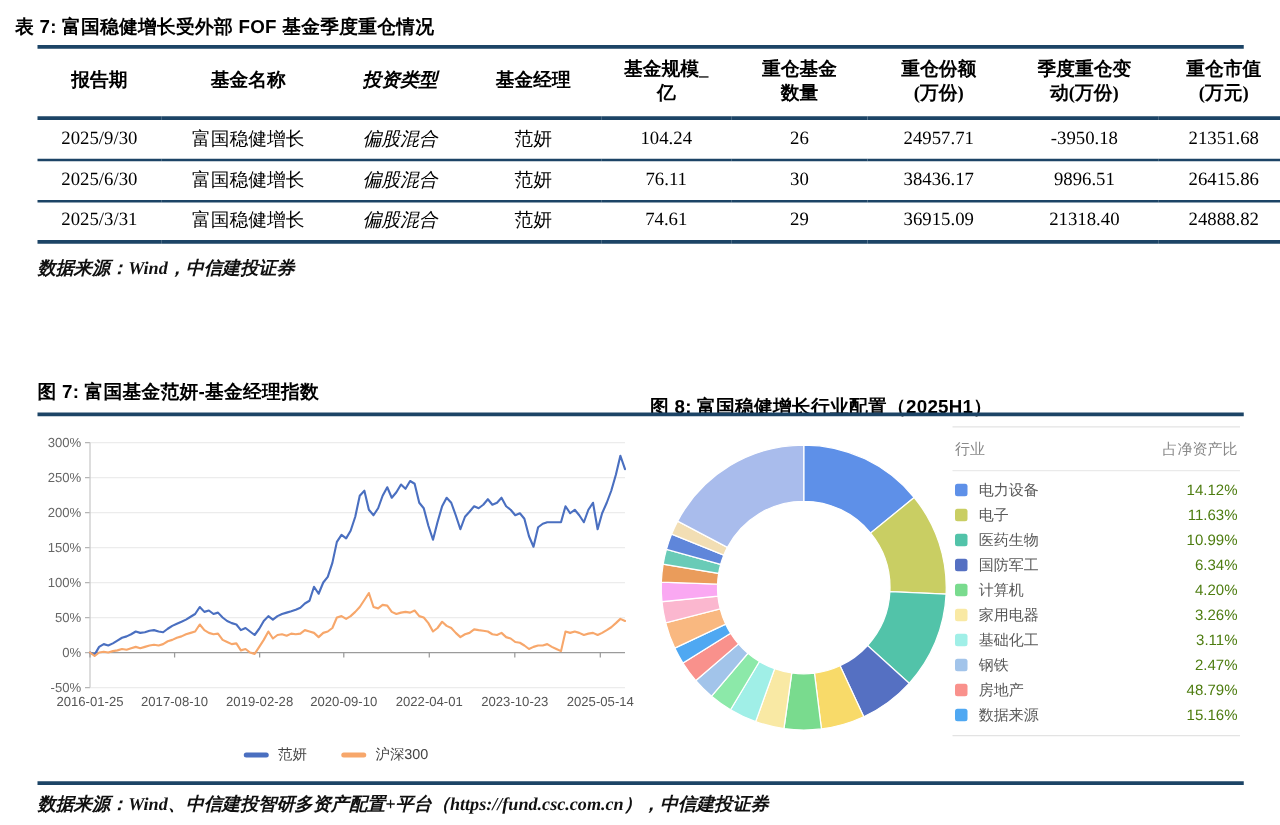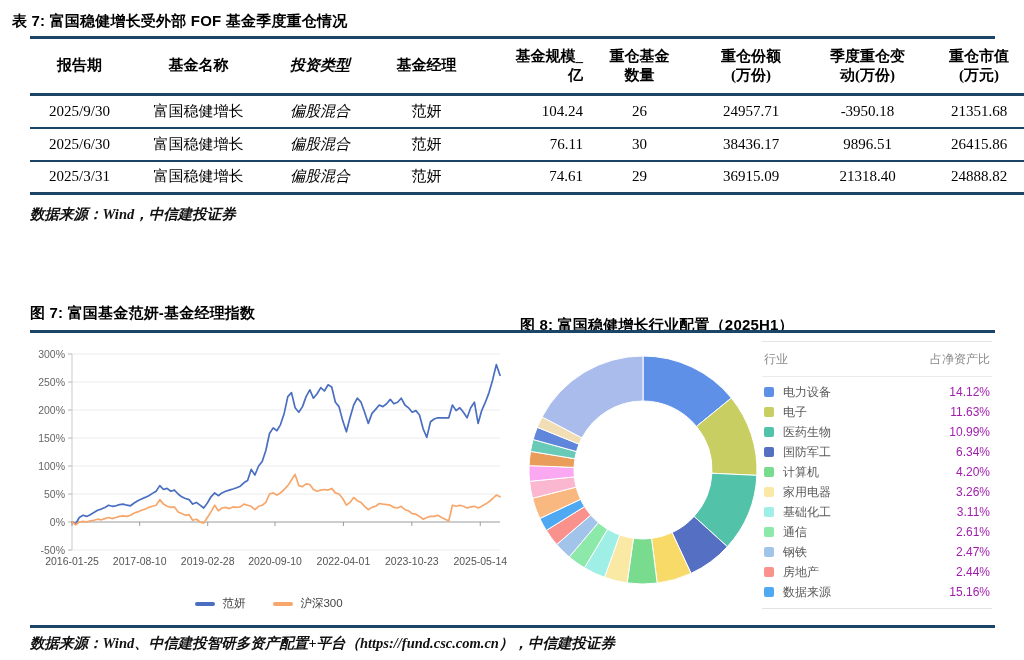--- a/index.html
+++ b/index.html
@@ -25,21 +25,21 @@
     padding:5px 2px;line-height:1.3;font-size:15px;height:44px;
   }
   #fof-table thead tr{border-bottom:3px solid #1c4466;}
   #fof-table tbody tr{height:33px;}
   #fof-table tbody tr+tr{border-top:2px solid #1c4466;}
   #fof-table td{text-align:center;vertical-align:middle;padding:2px;}
   #fof-table th:nth-child(1),#fof-table td:nth-child(1){width:95px;}
   #fof-table th:nth-child(2),#fof-table td:nth-child(2){width:135px;}
   #fof-table th:nth-child(3),#fof-table td:nth-child(3){width:100px;font-style:italic;}
   #fof-table th:nth-child(4),#fof-table td:nth-child(4){width:105px;}
-  #fof-table th:nth-child(5),#fof-table td:nth-child(5){width:100px;text-align:right;}
+  #fof-table th:nth-child(5),#fof-table td:nth-child(5){width:100px;}
   #fof-table th:nth-child(6),#fof-table td:nth-child(6){width:105px;}
   #fof-table th:nth-child(7),#fof-table td:nth-child(7){width:110px;}
   #fof-table th:nth-child(8),#fof-table td:nth-child(8){width:115px;}
   #fof-table th:nth-child(9),#fof-table td:nth-child(9){width:100px;}
   .source-note{
     font-family:"Liberation Serif",serif;font-style:italic;font-weight:600;
     font-size:14.5px;color:#111;white-space:nowrap;
   }
   
   #line-chart-wrap{position:absolute;left:28px;top:342px;width:480px;height:240px;}
@@ -59,21 +59,21 @@
   }
   .ilg-header{
     display:flex;justify-content:space-between;align-items:flex-start;
     padding:9px 2px 8px 2px;border-bottom:1px solid #eaeaea;
     font-size:12px;color:#8a8a8a;
   }
   .ilg-rows{padding:5px 2px 6px 2px;}
   .ilg-row{display:flex;align-items:center;height:20px;justify-content:flex-end;}
   .ilg-swatch{width:10px;height:10px;border-radius:2px;margin-right:9px;flex:0 0 auto;}
   .ilg-label{font-size:12px;color:#595959;}
-  .ilg-value{margin-left:auto;font-size:12px;color:#a21caf;}
+  .ilg-value{margin-left:auto;font-size:12px;color:#4d7c0f;}
 </style>
 </head>
 <body>
 
 <div class="sec-title" style="left:12px;top:12px;">表 7: 富国稳健增长受外部 FOF 基金季度重仓情况</div>
 <div class="navy-rule" style="top:36px;"></div>
 
 <div class="abs" style="left:30px;top:39px;">
   <table id="fof-table">
     <thead>
@@ -253,33 +253,28 @@
         <span class="ilg-swatch" style="background: rgb(249, 233, 164);"></span>
         <span class="ilg-label">家用电器</span>
         <span class="ilg-value">3.26%</span>
       </div>
       <div class="ilg-row">
         <span class="ilg-swatch" style="background: rgb(160, 239, 231);"></span>
         <span class="ilg-label">基础化工</span>
         <span class="ilg-value">3.11%</span>
       </div>
       <div class="ilg-row">
-        <span class="ilg-swatch" style="background: rgb(140, 233, 169);"></span>
-        <span class="ilg-label">通信</span>
-        <span class="ilg-value">2.61%</span>
-      </div>
-      <div class="ilg-row">
         <span class="ilg-swatch" style="background: rgb(162, 196, 234);"></span>
         <span class="ilg-label">钢铁</span>
         <span class="ilg-value">2.47%</span>
       </div>
       <div class="ilg-row">
         <span class="ilg-swatch" style="background: rgb(249, 145, 140);"></span>
         <span class="ilg-label">房地产</span>
-        <span class="ilg-value">2.44%</span>
+        <span class="ilg-value">48.79%</span>
       </div>
       <div class="ilg-row">
         <span class="ilg-swatch" style="background: rgb(79, 168, 242);"></span>
         <span class="ilg-label">数据来源</span>
         <span class="ilg-value">15.16%</span>
       </div>
     </div>
 </div>
 
 <div class="navy-rule" style="top:625px;"></div>

